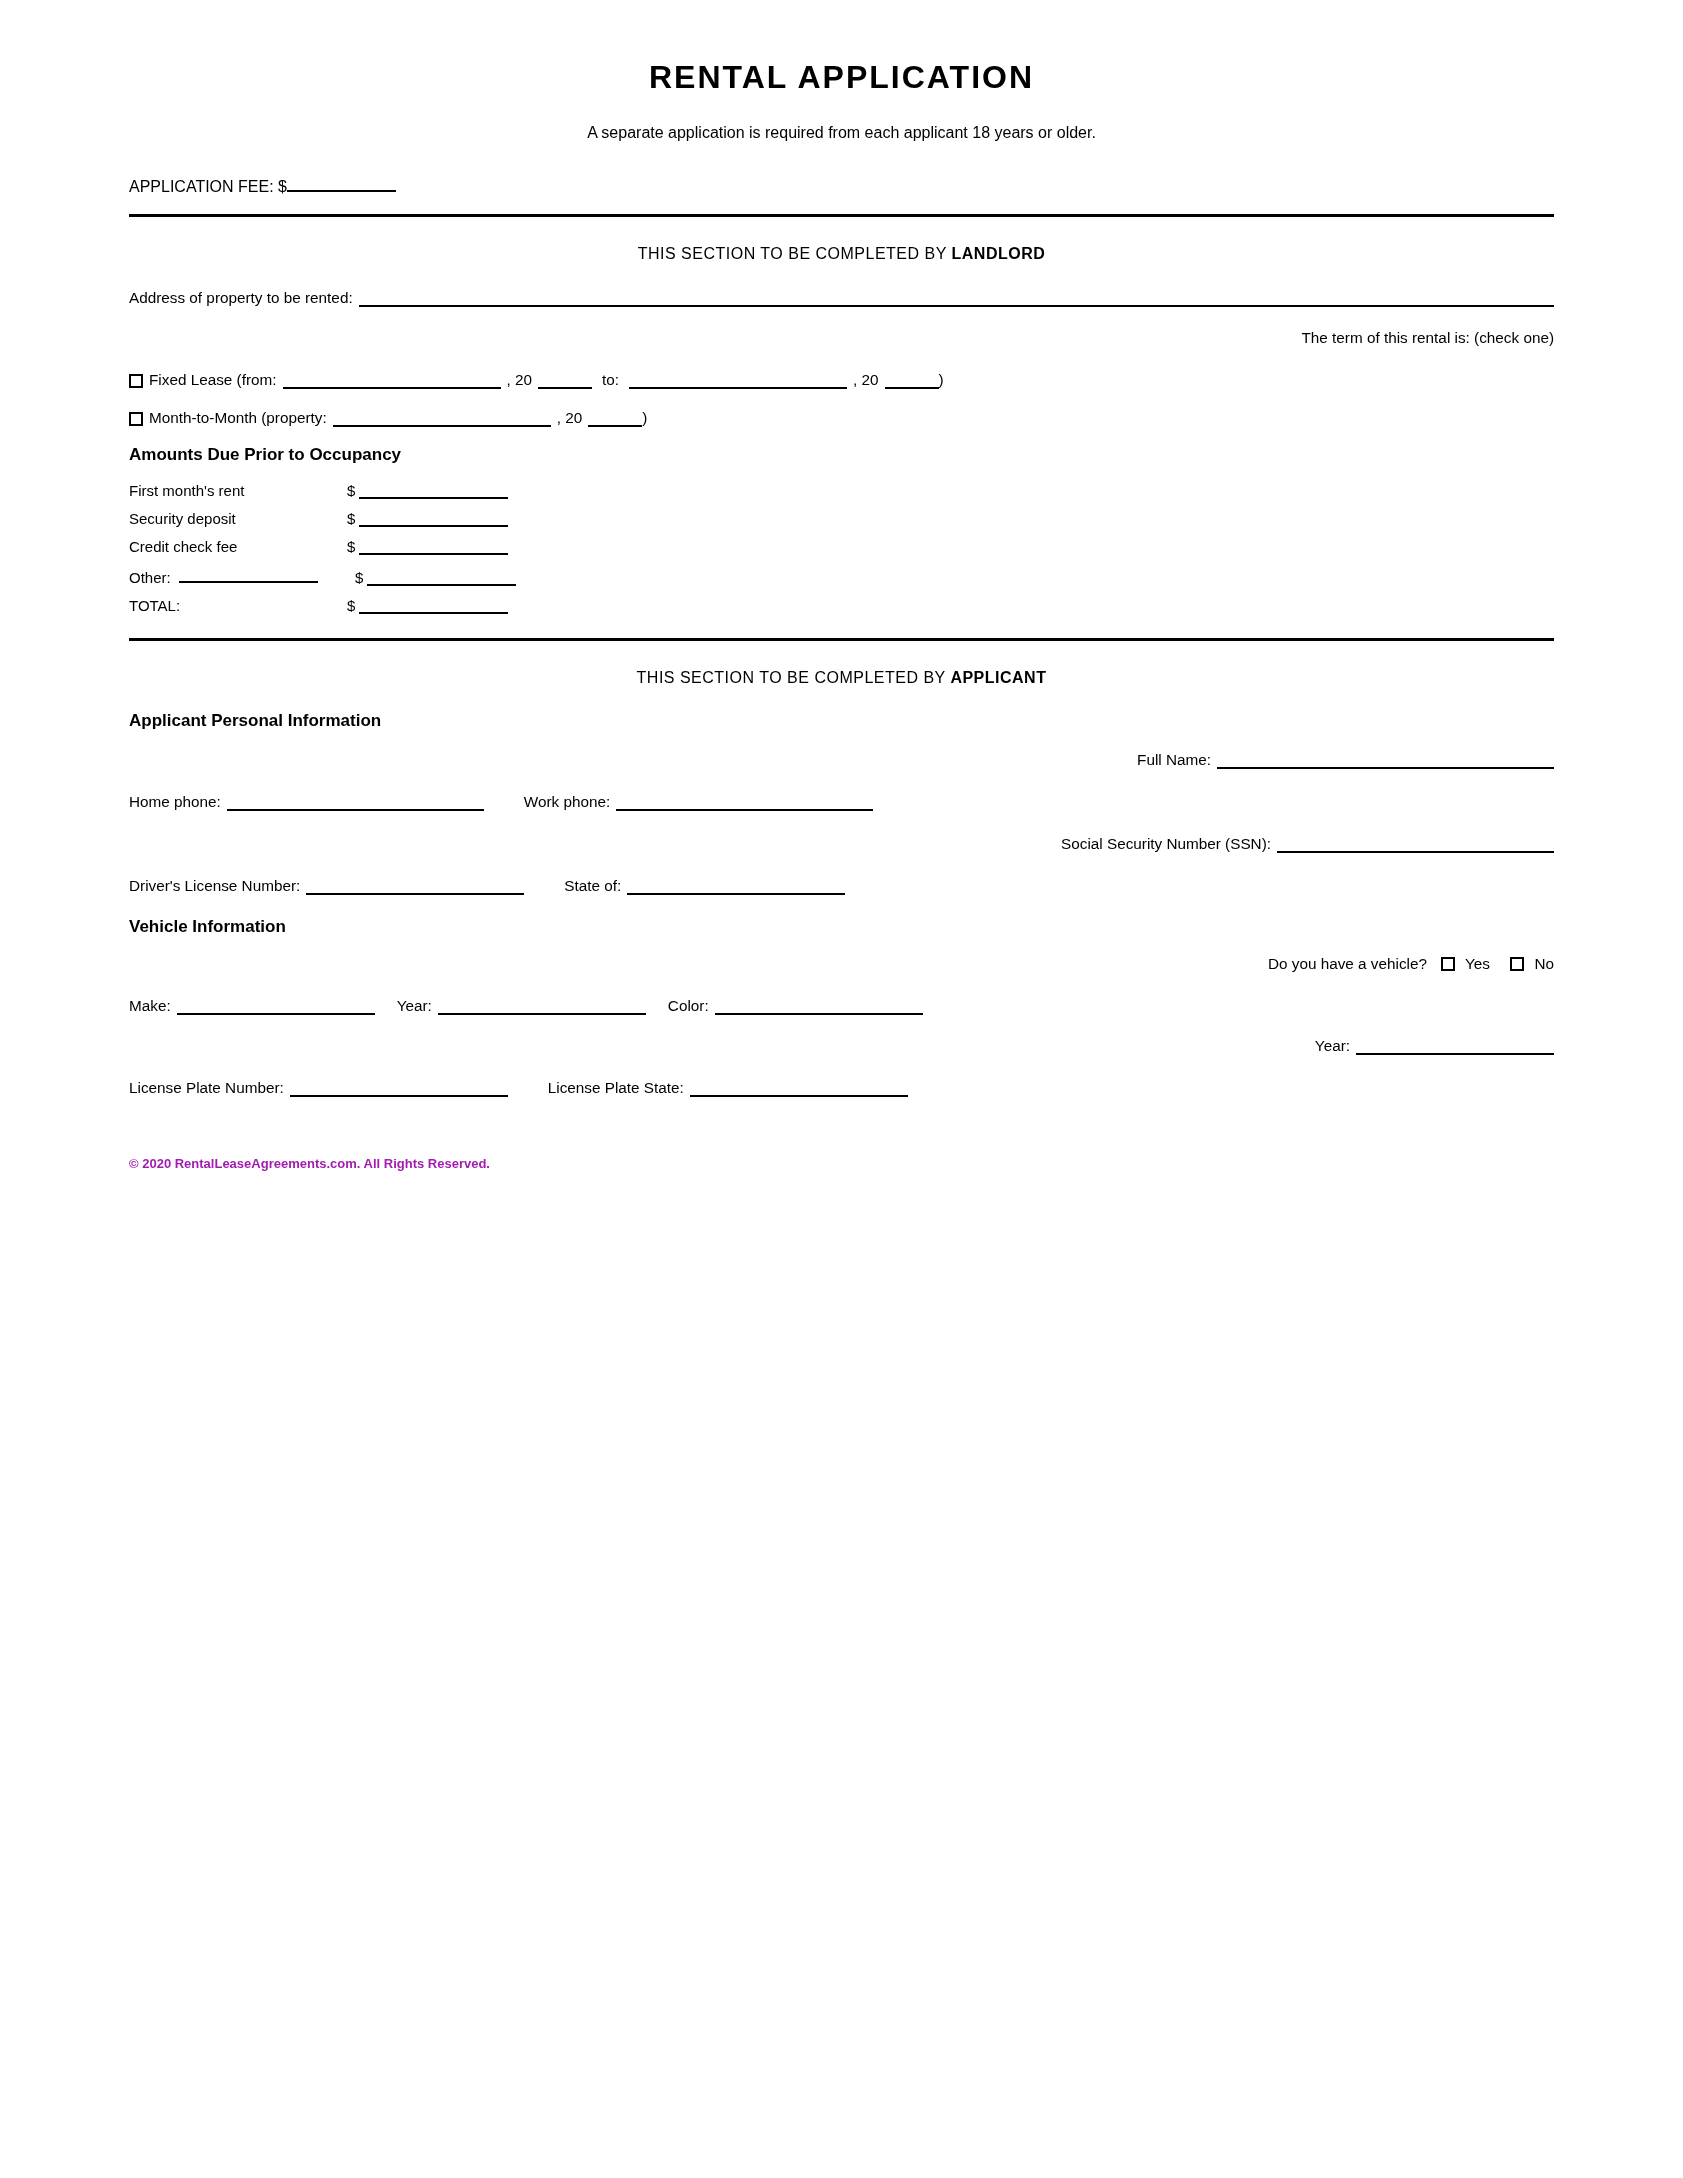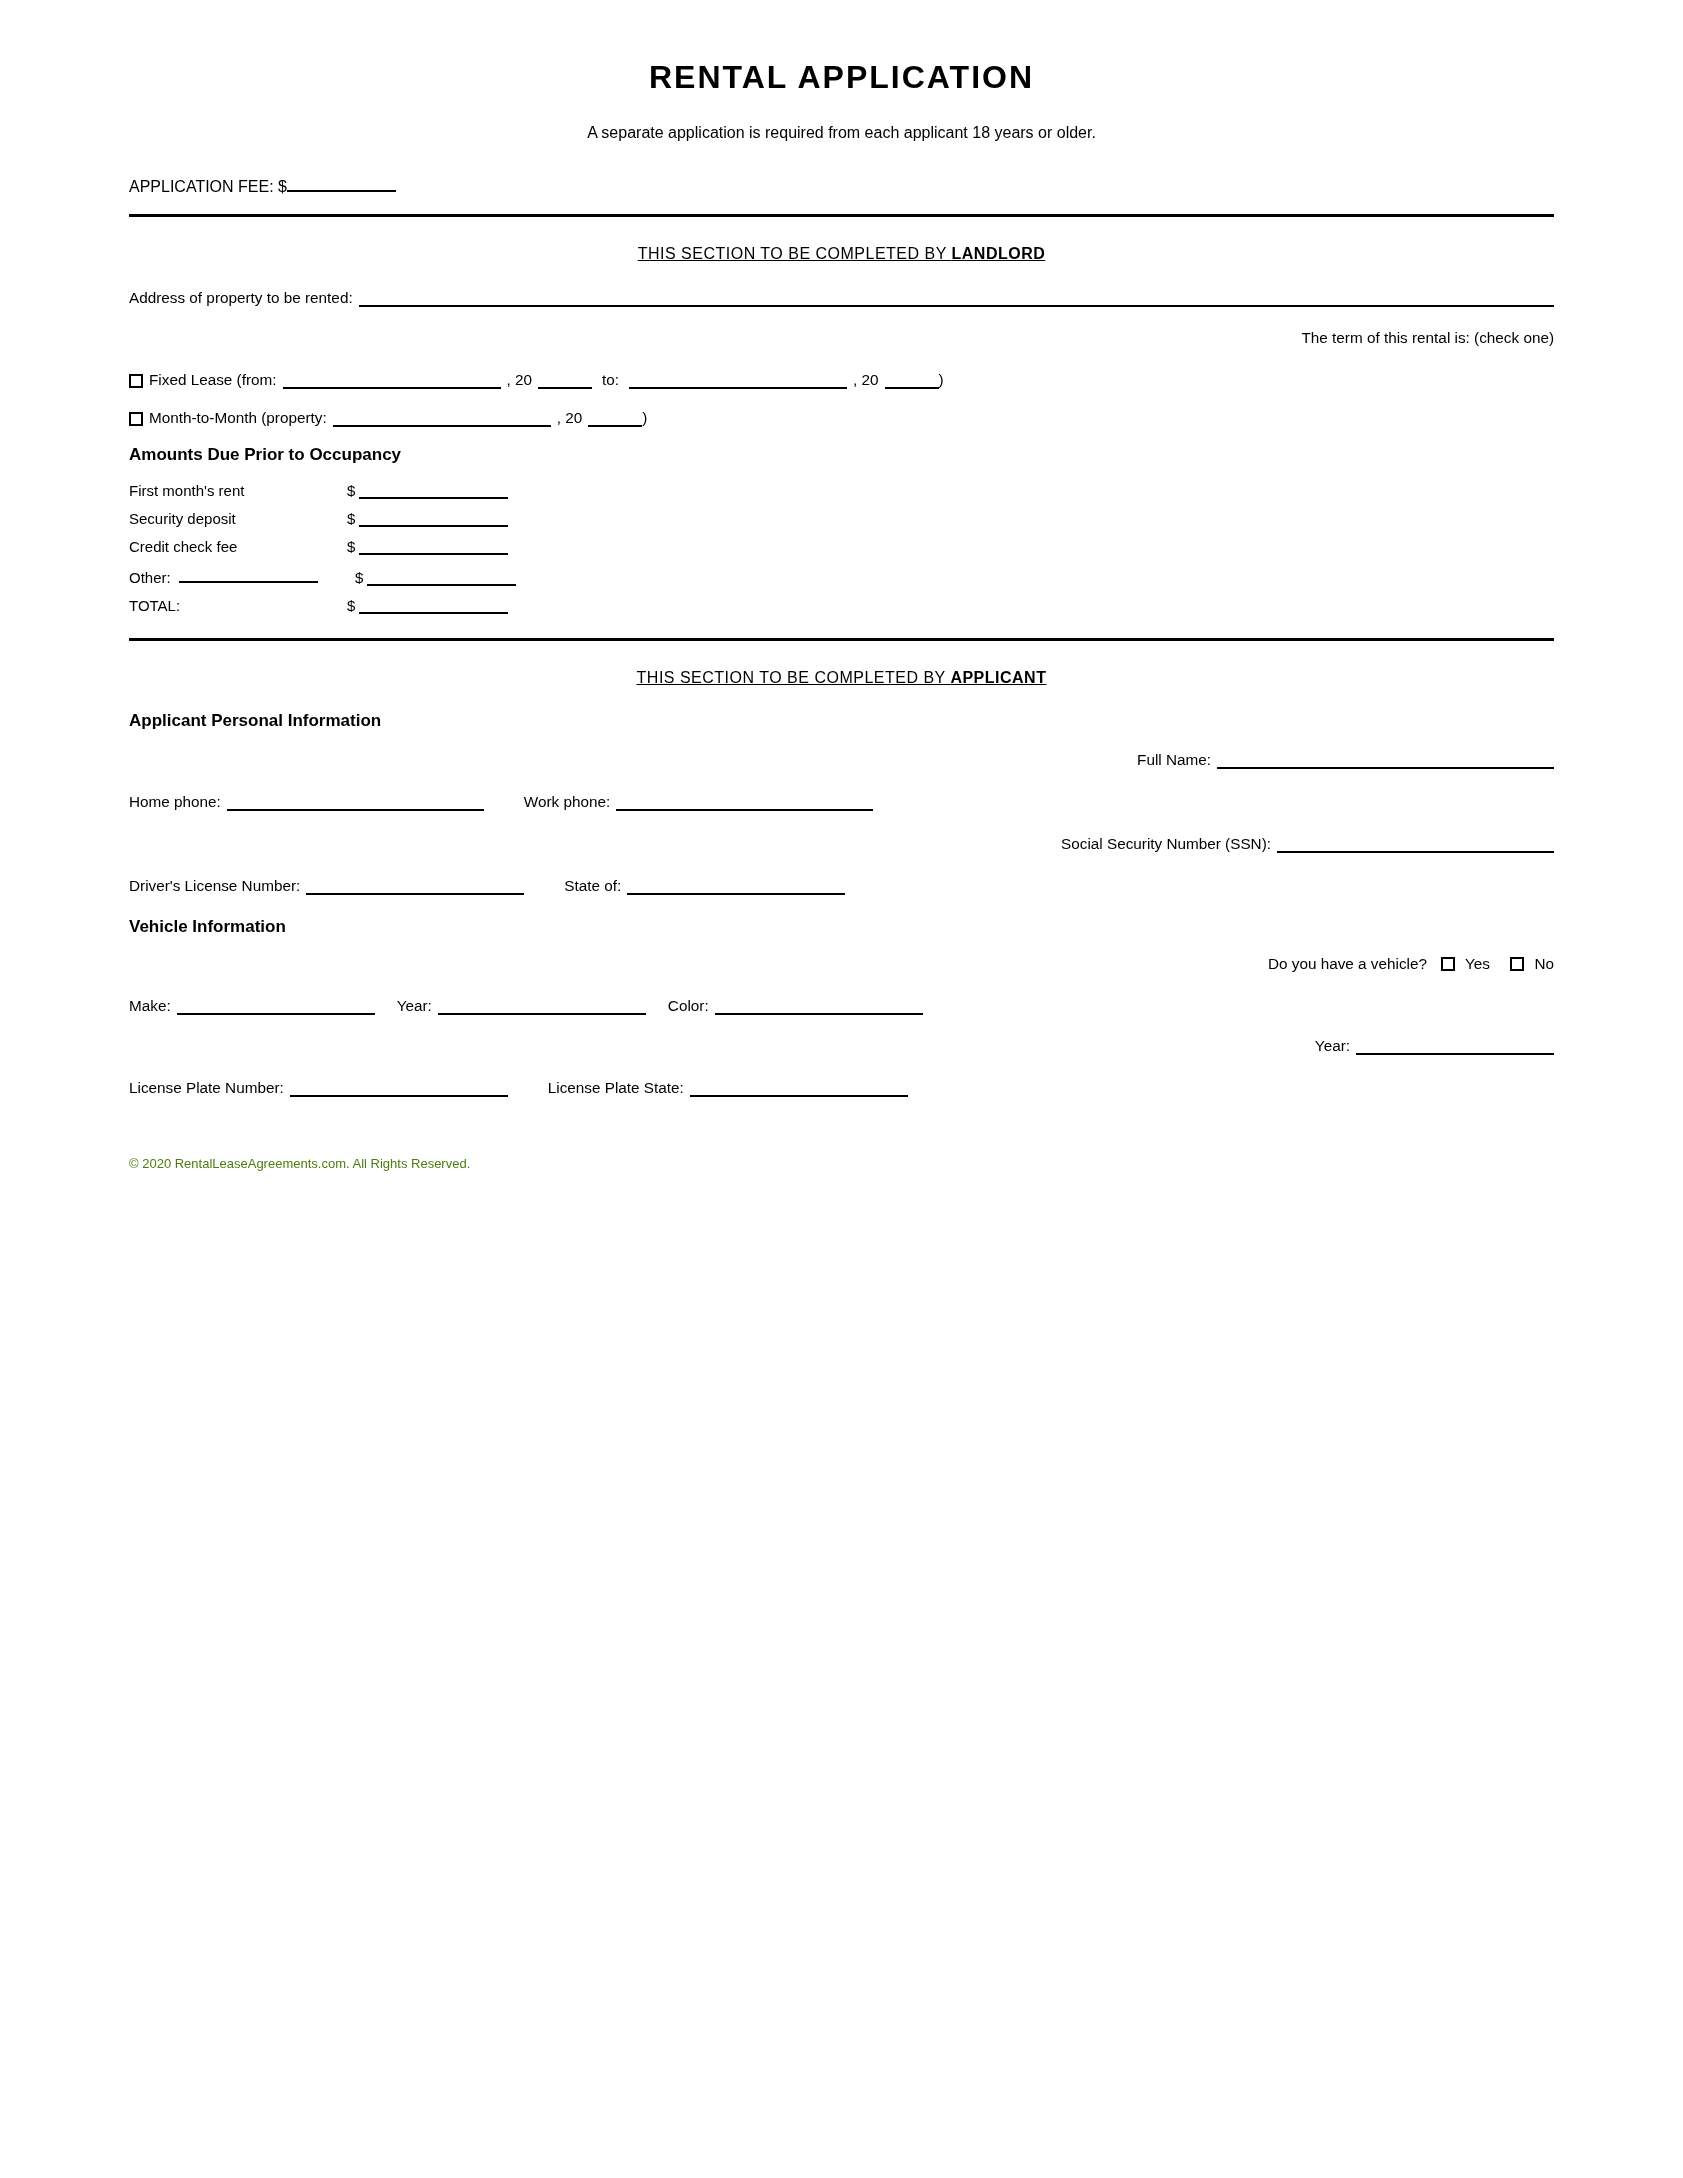--- a/index.html
+++ b/index.html
@@ -41,21 +41,20 @@
       border: none;
       border-top: 3px solid #000;
       margin: 14px 0 28px 0;
     }
 
     .section-header {
       text-align: center;
       font-size: 16px;
       margin-bottom: 24px;
       letter-spacing: 0.5px;
-      text-decoration: underline;
     }
 
     .section-header strong {
       font-weight: bold;
     }
 
     .field-row {
       display: flex;
       align-items: flex-end;
       margin-bottom: 22px;
@@ -159,21 +158,22 @@
     }
 
     .vehicle-col {
       display: flex;
       align-items: flex-end;
     }
 
     .footer {
       margin-top: 59px;
       font-size: 13px;
-      color: #4d7c0f;
+      color: #a21caf;
+      font-weight: bold;
     }
 
     .address-field {
       border-bottom: 2px solid #000;
       flex: 1;
       height: 20px;
     }
   </style>
 </head>
 <body>

